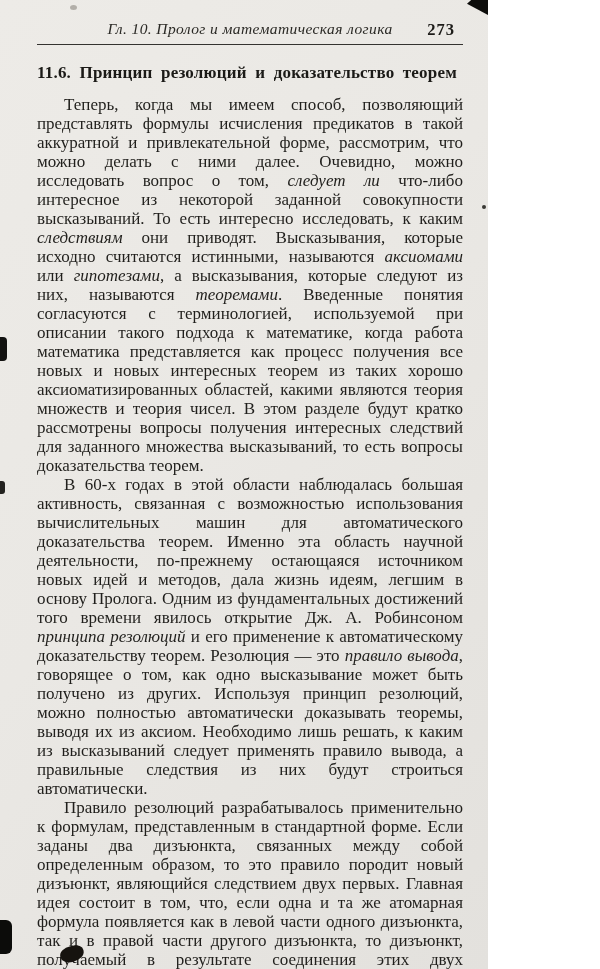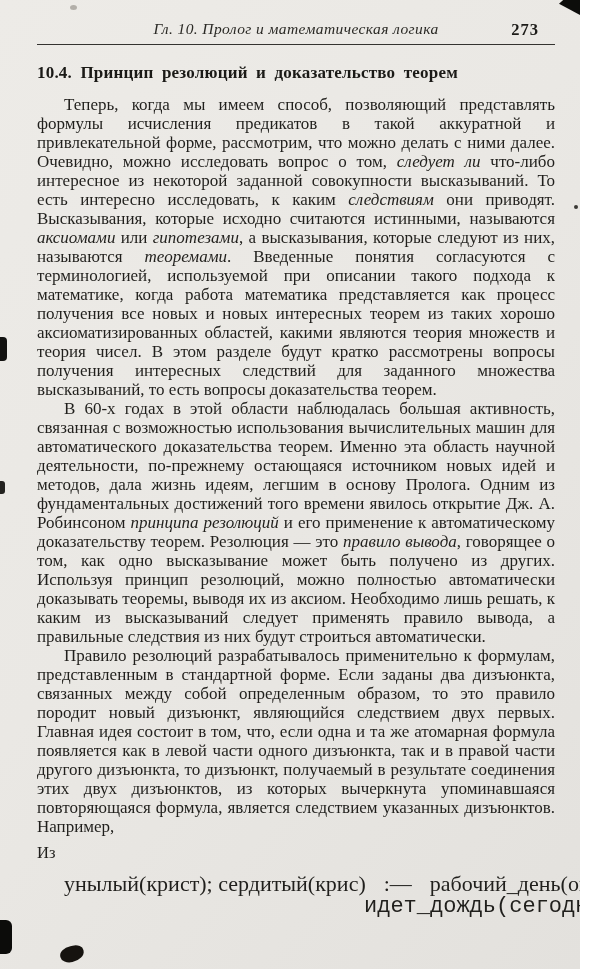--- a/index.html
+++ b/index.html
@@ -4,34 +4,34 @@
 <style>
   * { margin:0; padding:0; box-sizing:border-box; }
   html, body { width:600px; height:969px; }
   body {
     font-family:"Liberation Serif","DejaVu Serif",serif;
     color:#201f1c;
     overflow:hidden;
   }
   .page {
     position:relative;
-    width:580px; height:969px;
+    width:488px; height:969px;
     padding:20px 25px 0 37px;
     background:linear-gradient(130deg,#edebe7 0%, #eae8e4 45%, #e3e1dd 100%);
     overflow:hidden;
   }
   
   .running-header { position:relative; height:22px; }
   .header-chapter {
     position:absolute; left:50%; transform:translateX(-50%);
     white-space:nowrap; font-style:italic; font-size:15.5px;
     letter-spacing:0.4px; color:#2a2925;
   }
   .header-pagenum {
-    position:absolute; right:16px; top:0;
+    position:absolute; right:8px; top:0;
     font-weight:bold; font-size:16.5px; letter-spacing:1px; color:#1c1b18;
   }
   .header-rule {
     border:none; border-top:1.6px solid #343330; margin-top:2px;
   }
   
   .section-heading {
     margin-top:18px;
     font-size:17px; font-weight:bold; letter-spacing:0.2px; word-spacing:4px;
     color:#1b1a17;
@@ -76,21 +76,21 @@
 <body>
 
 <div class="page">
 
   <header class="running-header">
     <span class="header-chapter">Гл. 10. Пролог и математическая логика</span>
     <span class="header-pagenum">273</span>
   </header>
   <hr class="header-rule">
 
-  <h2 class="section-heading">10.4. Принцип резолюций и доказательство теорем</h2>
+  <h2 class="section-heading">11.6. Принцип резолюций и доказательство теорем</h2>
 
   <div class="body-text" id="body-paragraphs">
       <p class="para"><span>Теперь, когда мы имеем способ, позволяющий представлять формулы исчисления предикатов в такой аккуратной и привлекательной форме, рассмотрим, что можно делать с ними далее. Очевидно, можно исследовать вопрос о том, </span><i>следует ли</i><span> что-либо интересное из некоторой заданной совокупности высказываний. То есть интересно исследовать, к каким </span><i>следствиям</i><span> они приводят. Высказывания, которые исходно считаются истинными, называются </span><i>аксиомами</i><span> или </span><i>гипотезами</i><span>, а высказывания, которые следуют из них, называются </span><i>теоремами</i><span>. Введенные понятия согласуются с терминологией, используемой при описании такого подхода к математике, когда работа математика представляется как процесс получения все новых и новых интересных теорем из таких хорошо аксиоматизированных областей, какими являются теория множеств и теория чисел. В этом разделе будут кратко рассмотрены вопросы получения интересных следствий для заданного множества высказываний, то есть вопросы доказательства теорем.</span></p>
       <p class="para"><span>В 60-х годах в этой области наблюдалась большая активность, связанная с возможностью использования вычислительных машин для автоматического доказательства теорем. Именно эта область научной деятельности, по-прежнему остающаяся источником новых идей и методов, дала жизнь идеям, легшим в основу Пролога. Одним из фундаментальных достижений того времени явилось открытие Дж. А. Робинсоном </span><i>принципа резолюций</i><span> и его применение к автоматическому доказательству теорем. Резолюция — это </span><i>правило вывода</i><span>, говорящее о том, как одно высказывание может быть получено из других. Используя принцип резолюций, можно полностью автоматически доказывать теоремы, выводя их из аксиом. Необходимо лишь решать, к каким из высказываний следует применять правило вывода, а правильные следствия из них будут строиться автоматически.</span></p>
       <p class="para"><span>Правило резолюций разрабатывалось применительно к формулам, представленным в стандартной форме. Если заданы два дизъюнкта, связанных между собой определенным образом, то это правило породит новый дизъюнкт, являющийся следствием двух первых. Главная идея состоит в том, что, если одна и та же атомарная формула появляется как в левой части одного дизъюнкта, так и в правой части другого дизъюнкта, то дизъюнкт, получаемый в результате соединения этих двух дизъюнктов, из которых вычеркнута упоминавшаяся повторяющаяся формула, является следствием указанных дизъюнктов. Например,</span></p>
     </div>
 
   <p class="example-intro">Из</p>
 
   <div class="code-block">

